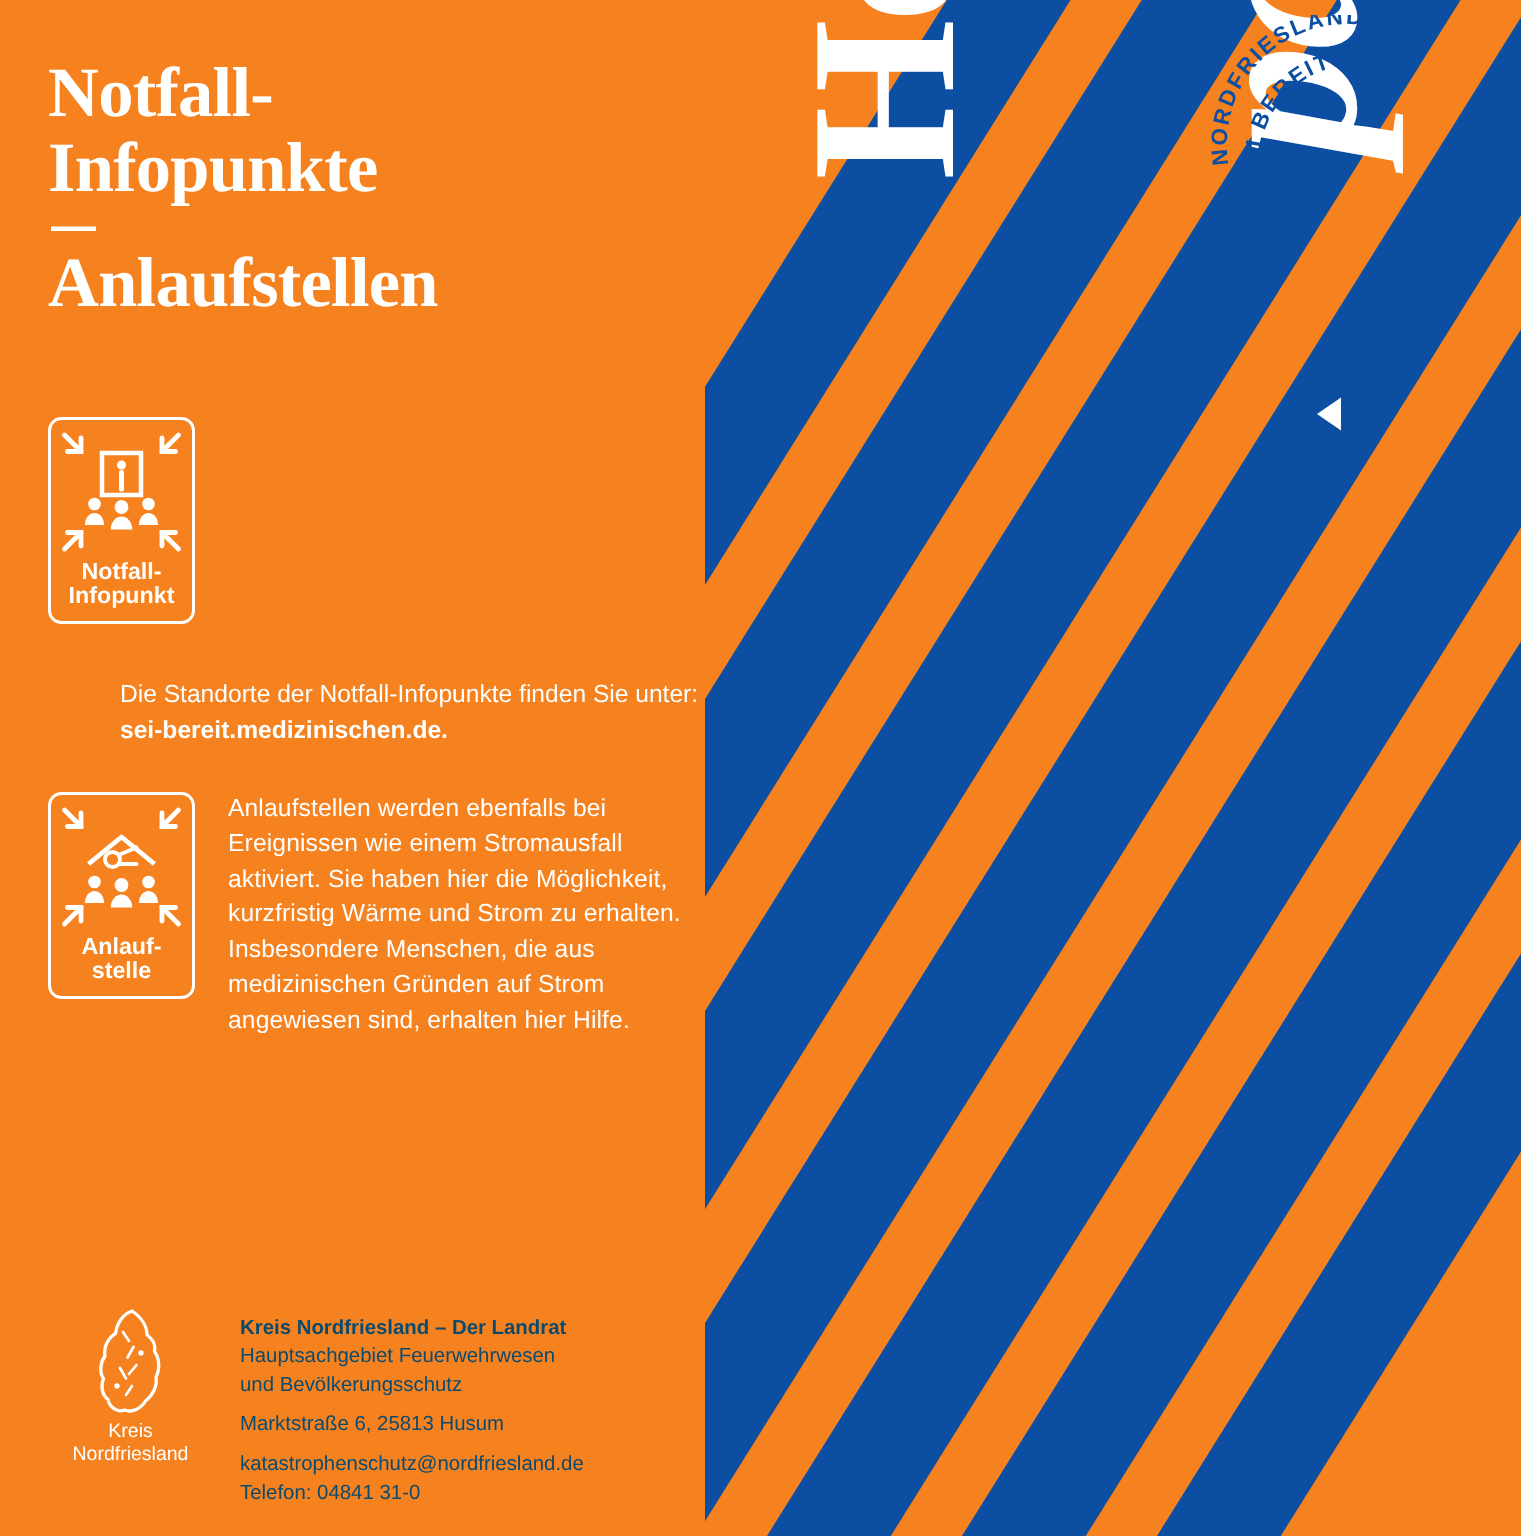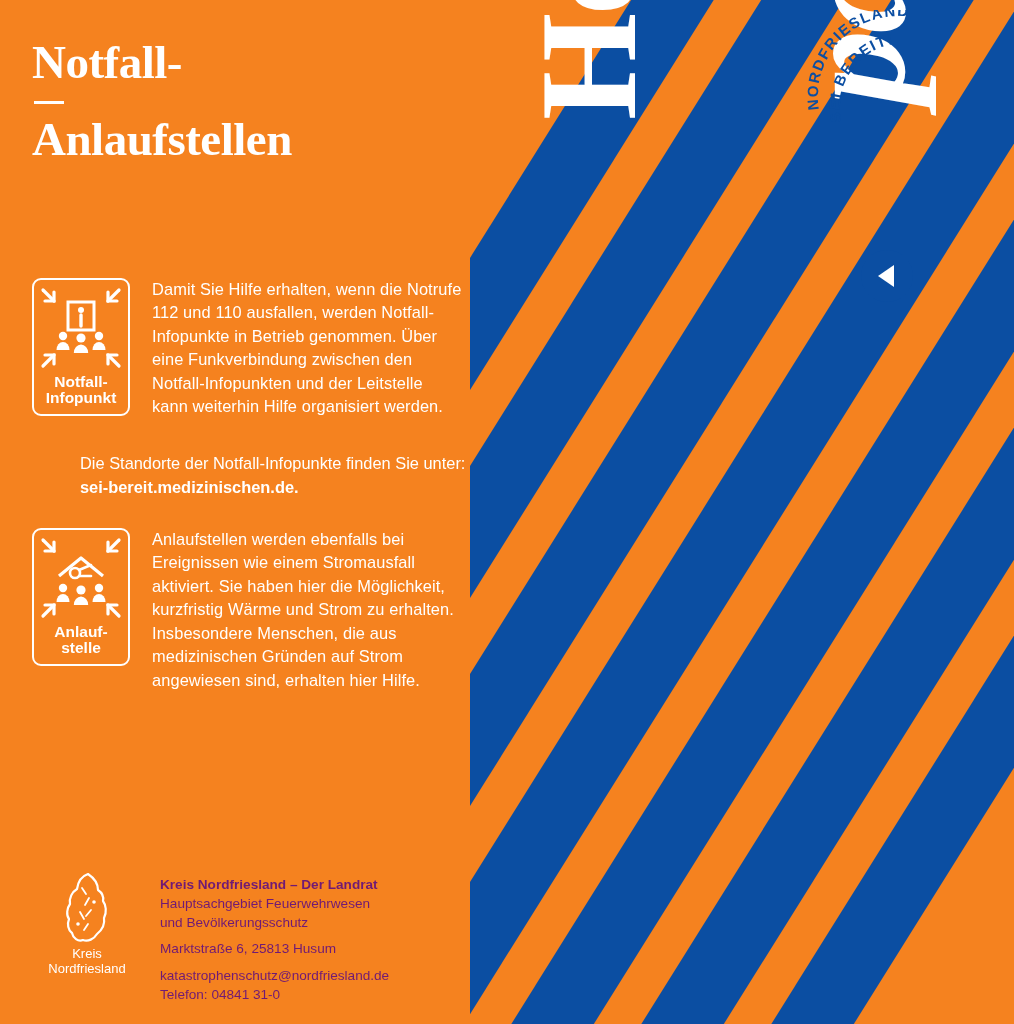--- a/index.html
+++ b/index.html
@@ -189,21 +189,21 @@
   #logo-text {
     font-size: 13px;
     font-weight: normal;
     line-height: 1.12;
     margin-top: 3px;
     color: #ffffff;
   }
   #footer-text {
     font-size: 13.6px;
     line-height: 1.38;
-    color: #701a75;
+    color: #0c4a6e;
     padding-top: 4px;
   }
   #footer-text .strong { font-weight: bold; }
   #footer-text .gap { display: block; height: 8px; }
 </style>
 </head>
 <body>
 
 <div id="poster">
 
@@ -234,20 +234,21 @@
         <textPath href="#arcInner" startOffset="6%">SEI BEREIT!</textPath>
       </text>
     </svg>
     <div id="badge-arrow">
       <span class="tri"></span>
     </div>
   </div>
 
   <div id="headline">
     <div class="hl-line">Notfall-</div>
+    <div class="hl-line">Infopunkte</div>
     <div class="hl-rule"></div>
     <div class="hl-line">Anlaufstellen</div>
   </div>
 
   <div class="block" id="block-infopunkt">
     <div class="sign">
       <svg class="sign-art" viewBox="0 0 84 84" aria-hidden="true">
 
         <g stroke="#ffffff" stroke-width="3.2" fill="none" stroke-linecap="round">
           <path d="M4,4 L15,15"></path>
@@ -271,21 +272,20 @@
             <path d="M34.8,67 a7.2,8.6 0 0 1 14.4,0 z"></path>
           <circle cx="60" cy="50" r="4.2"></circle>
             <path d="M53.5,64 a6.5,8 0 0 1 13,0 z"></path>
         </g>
       </svg>
       <div class="sign-label">
         <span>Notfall-</span><br>
         <span>Infopunkt</span>
       </div>
     </div>
-    <div class="body-text">Damit Sie Hilfe erhalten, wenn die Notrufe 112 und 110 ausfallen, werden Notfall-Infopunkte in Betrieb genommen. Über eine Funkverbindung zwischen den Notfall-Infopunkten und der Leitstelle kann weiterhin Hilfe organisiert werden.</div>
   </div>
 
   <div id="locator">
     <span>Die Standorte der Notfall-Infopunkte finden Sie unter:</span><br>
     <span class="url">sei-bereit.medizinischen.de</span><span class="url">.</span>
   </div>
 
   <div class="block" id="block-anlaufstelle">
     <div class="sign">
       <svg class="sign-art" viewBox="0 0 84 84" aria-hidden="true">

